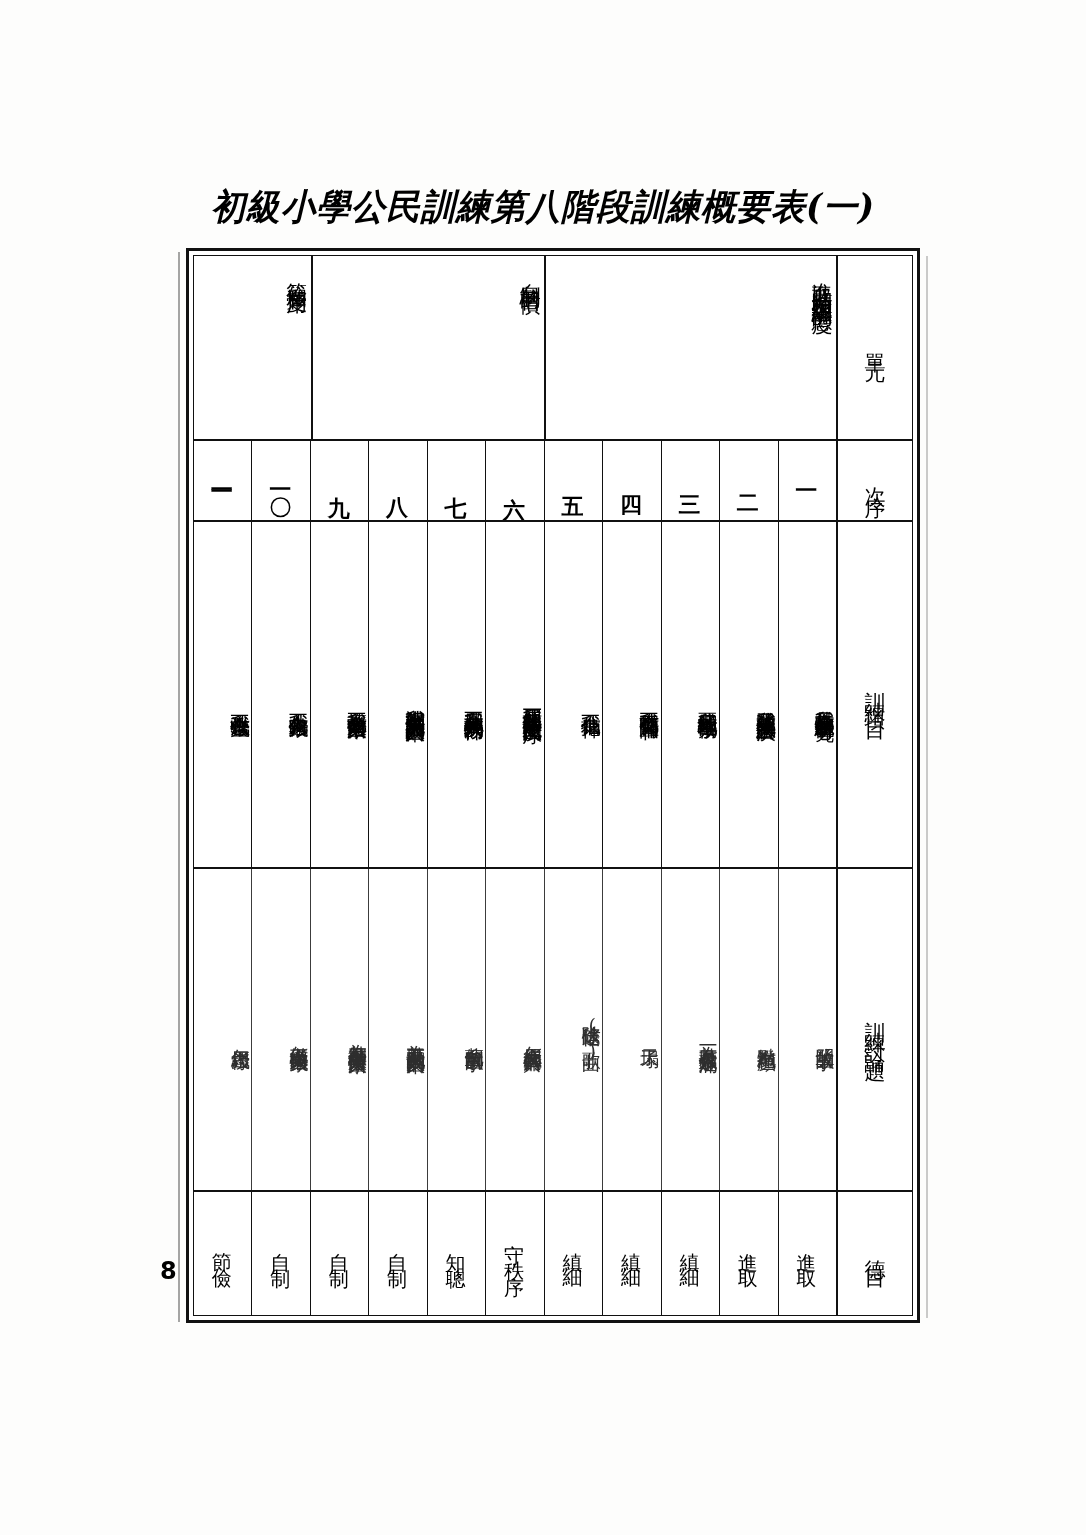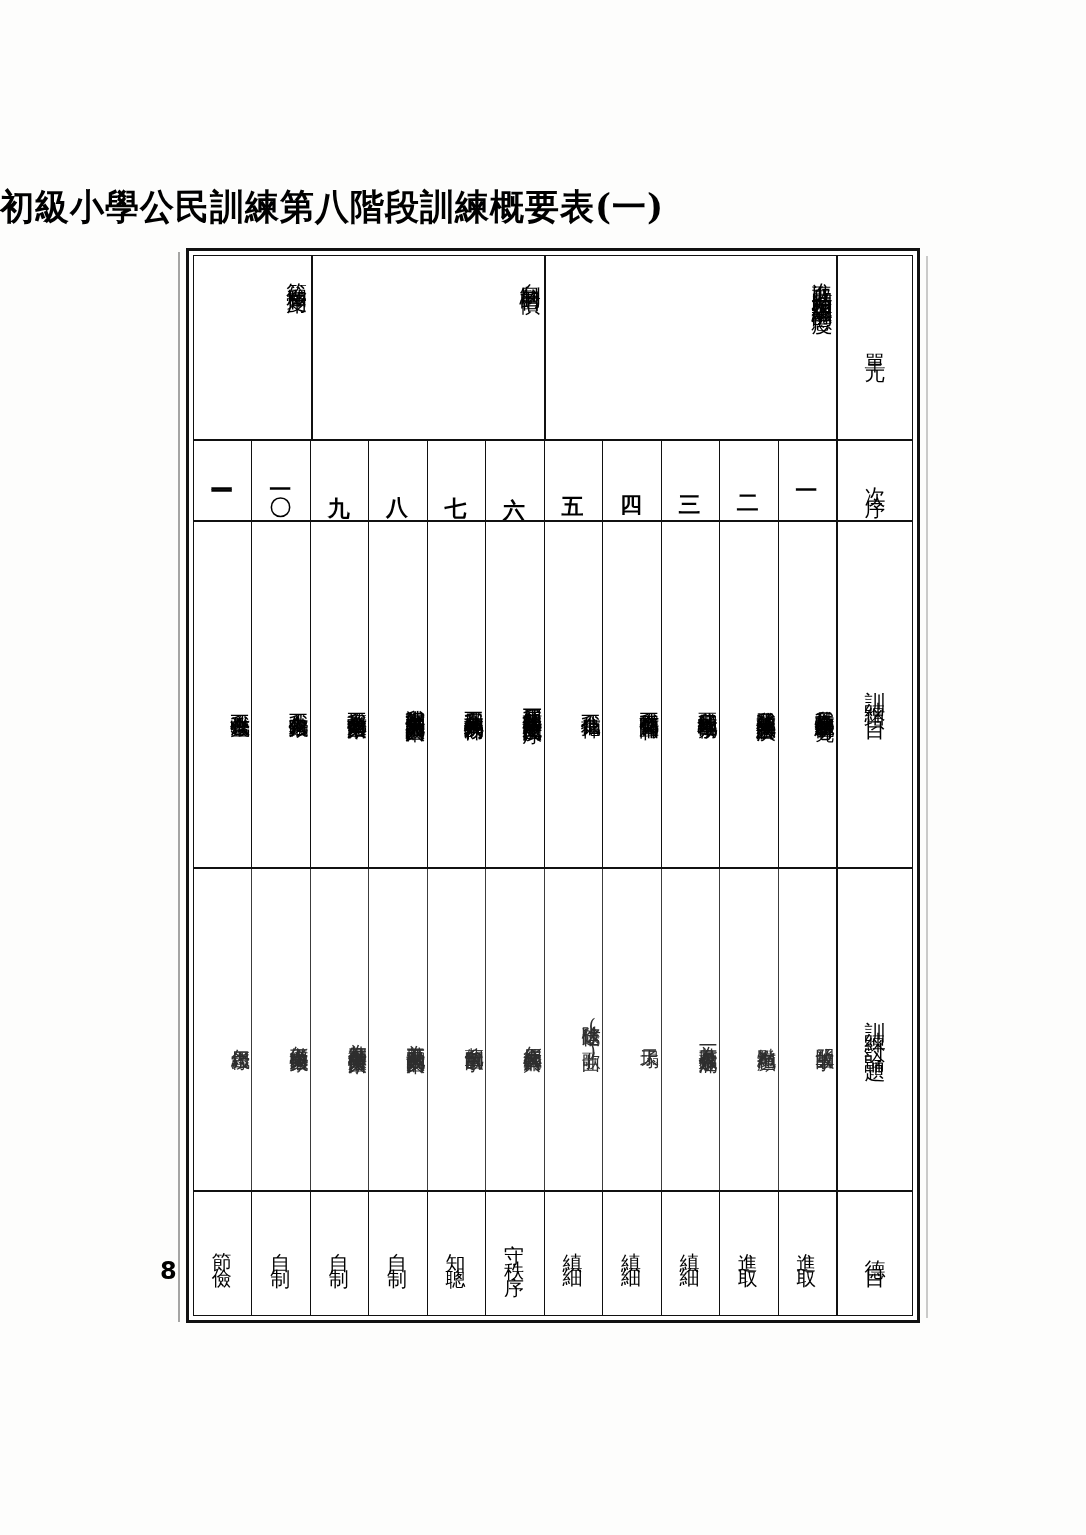--- a/index.html
+++ b/index.html
@@ -24,21 +24,23 @@
   }
 
   
   #title-bar {
     position: absolute;
     left: 0;
     right: 0;
     top: 178px;
     height: 52px;
     display: flex;
+    justify-content: center;
     align-items: flex-end;
+    font-style: italic;
   }
   #title-text {
     font-size: 34px;
     font-weight: bold;
     letter-spacing: 1px;
     white-space: nowrap;
     font-family: "DejaVu Serif", "Liberation Serif", serif;
     transform: scaleY(1.05);
   }
 

